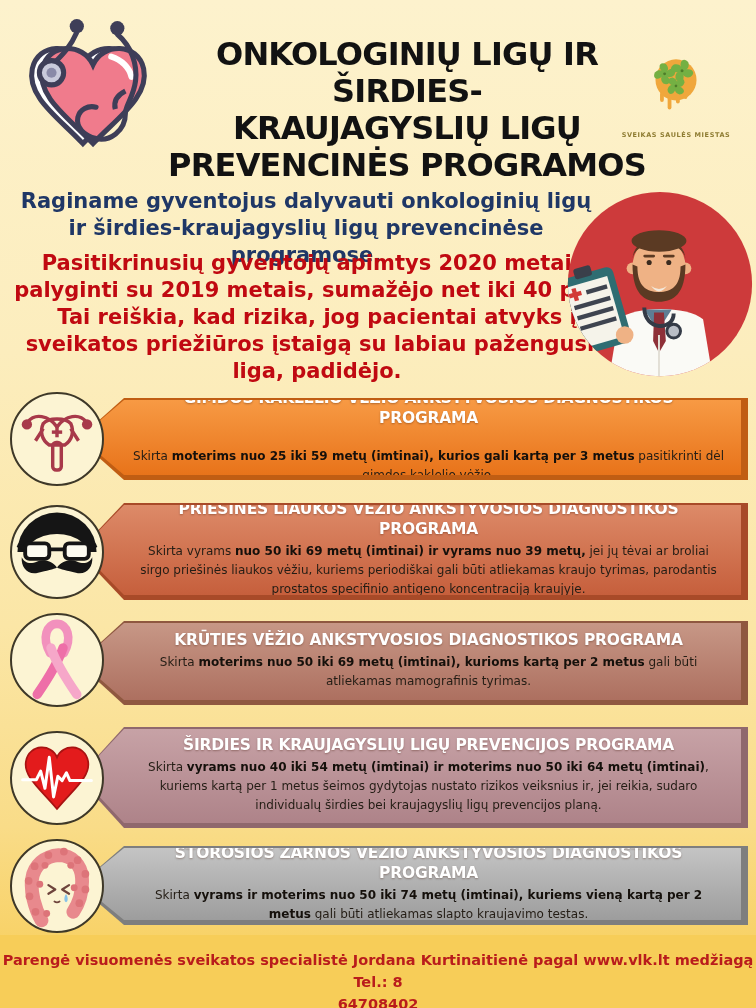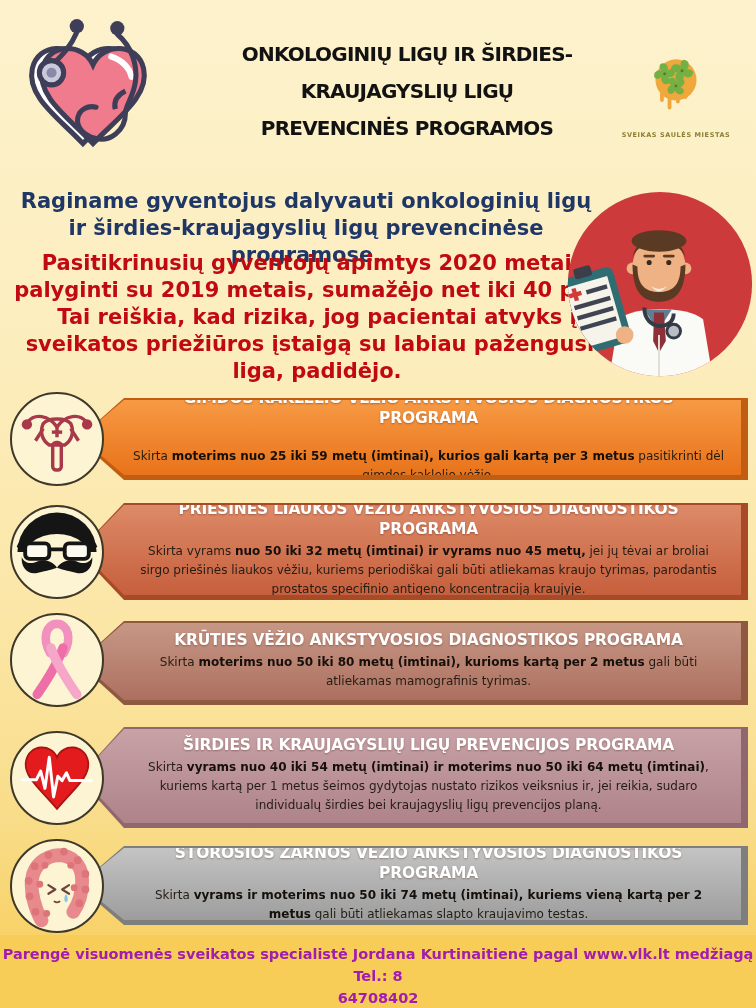--- a/index.html
+++ b/index.html
@@ -5,21 +5,21 @@
   html,body{margin:0;padding:0;}
   .poster{
     position:relative; width:756px; height:1008px; overflow:hidden;
     background:linear-gradient(180deg,#FDF2CD 0%,#FCEDBD 35%,#FBE6A6 62%,#F9DC88 82%,#F8D268 93%);
     font-family:"DejaVu Sans","Liberation Sans",sans-serif;
   }
   .abs{position:absolute;}
   
   .hdr-icon{left:10px; top:12px; width:162px; height:162px;}
   .title{left:166px; top:36px; width:482px; text-align:center;
-    font-weight:700; font-size:20px; line-height:37px; letter-spacing:-0.8px; color:#121212;}
+    font-weight:700; font-size:32px; line-height:37px; letter-spacing:-0.8px; color:#121212;}
   .logo{right:22px; top:52px; width:116px; text-align:center;}
   .logo svg{width:76px;height:74px;}
   .logo-caption{font-size:6.5px; letter-spacing:0.6px; color:#8F7D33; font-weight:700; margin-top:1px;}
   
   .intro-blue{left:12px; top:188px; width:588px; text-align:center;
     font-weight:700; font-size:21px; line-height:27px; color:#1F3766;}
   .intro-red{left:6px; top:250px; width:622px; text-align:center;
     font-weight:700; font-size:21px; line-height:27px; color:#C00911;}
   .doctor{right:0px; top:180px; width:196px; height:212px;}
   
@@ -32,21 +32,21 @@
   .banner-in{position:absolute; inset:2px 7px 5px 2px;
     clip-path:polygon(0 50%, 44px 0, 100% 0, 100% 100%, 44px 100%);
     display:flex; flex-direction:column; align-items:center; justify-content:center;
     padding:2px 16px 4px 52px; box-sizing:border-box;}
   .p-title{font-weight:700; font-size:15.5px; line-height:20px; color:#FFFFFF; text-align:center;
     text-shadow:0 1px 2px rgba(60,20,0,.35); margin-bottom:3px; letter-spacing:-0.2px;}
   .p-body{font-size:12px; line-height:19px; color:#241D15; text-align:center;}
   .p-body b{color:#15100b;}
   
   .footer{left:0; top:935px; width:756px; height:73px; background:#F7CD58;
-    text-align:center; font-weight:700; font-size:14.5px; line-height:22px; color:#a21caf; padding-top:8px; box-sizing:border-box;}
+    text-align:center; font-weight:700; font-size:14.5px; line-height:22px; color:#b91c1c; padding-top:14px; box-sizing:border-box;}
 </style>
 </head>
 <body>
 
 <div class="poster">
 
   <div class="abs hdr-icon">
     <svg viewBox="0 0 160 160" width="162" height="162">
       <path d="M72 52 C62 30 28 30 22 56 C16 84 50 106 72 130 C94 106 128 84 122 56 C116 30 82 30 72 52 Z" fill="#FFFFFF" stroke="#3E3E58" stroke-width="5"></path>
       <path d="M82 52 C72 30 38 30 32 56 C26 84 60 106 82 130 C104 106 138 84 132 56 C126 30 92 30 82 52 Z" fill="#F07B8C" stroke="#3E3E58" stroke-width="5"></path>
@@ -163,37 +163,37 @@
         <ellipse cx="50" cy="62" rx="41" ry="33" fill="#FCF4D3"></ellipse>
         <rect x="13" y="40" width="28" height="18" rx="5" stroke="#151515" stroke-width="4.5" fill="#FDFBF0"></rect>
         <rect x="59" y="40" width="28" height="18" rx="5" stroke="#151515" stroke-width="4.5" fill="#FDFBF0"></rect>
         <path d="M41 47 L59 47 M13 46 L4 42 M87 46 L96 42" stroke="#151515" stroke-width="4.5" fill="none"></path>
         <path d="M50 68 C44 60 34 58 27 61 C18 65 12 62 9 56 C8 68 16 77 28 74 C38 72 46 70 50 68 C54 70 62 72 72 74 C84 77 92 68 91 56 C88 62 82 65 73 61 C66 58 56 60 50 68 Z" fill="#151515"></path>
       </svg>
     </div>
     <div class="abs banner" style="top: 503px; height: 97px; background: rgb(168, 74, 40);">
       <div class="banner-in" style="background: linear-gradient(rgb(221, 138, 104), rgb(198, 95, 60));">
         <div class="p-title">PRIEŠINĖS LIAUKOS VĖŽIO ANKSTYVOSIOS DIAGNOSTIKOS PROGRAMA</div>
-        <div class="p-body"><span>Skirta vyrams </span><b>nuo 50 iki 32 metų (imtinai) ir vyrams nuo 45 metų,</b><span> jei jų tėvai ar broliai sirgo priešinės liaukos vėžiu, kuriems periodiškai gali būti atliekamas kraujo tyrimas, parodantis prostatos specifinio antigeno koncentraciją kraujyje.</span></div>
+        <div class="p-body"><span>Skirta vyrams </span><b>nuo 50 iki 69 metų (imtinai) ir vyrams nuo 39 metų,</b><span> jei jų tėvai ar broliai sirgo priešinės liaukos vėžiu, kuriems periodiškai gali būti atliekamas kraujo tyrimas, parodantis prostatos specifinio antigeno koncentraciją kraujyje.</span></div>
       </div>
     </div>
   </div>
 
   <div>
     <div class="abs prog-icon" style="top: 613px;">
       <svg viewBox="0 0 100 100">
         <path d="M42 42 C32 24 38 8 50 8 C62 8 68 24 58 42" stroke="#F291BD" stroke-width="10" fill="none" stroke-linecap="round"></path>
         <path d="M57 36 C50 56 38 74 27 90" stroke="#EE6FA8" stroke-width="11" fill="none" stroke-linecap="round"></path>
         <path d="M43 36 C50 56 62 74 73 90" stroke="#F6A7C9" stroke-width="11" fill="none" stroke-linecap="round"></path>
       </svg>
     </div>
     <div class="abs banner" style="top: 621px; height: 84px; background: rgb(143, 88, 64);">
       <div class="banner-in" style="background: linear-gradient(rgb(199, 151, 134), rgb(173, 112, 96));">
         <div class="p-title">KRŪTIES VĖŽIO ANKSTYVOSIOS DIAGNOSTIKOS PROGRAMA</div>
-        <div class="p-body"><span>Skirta </span><b>moterims nuo 50 iki 80 metų (imtinai), kurioms kartą per 2 metus</b><span> gali būti atliekamas mamografinis tyrimas.</span></div>
+        <div class="p-body"><span>Skirta </span><b>moterims nuo 50 iki 69 metų (imtinai), kurioms kartą per 2 metus</b><span> gali būti atliekamas mamografinis tyrimas.</span></div>
       </div>
     </div>
   </div>
 
   <div>
     <div class="abs prog-icon" style="top: 730.5px;">
       <svg viewBox="0 0 100 100">
         <path d="M50 26 C44 10 18 10 14 30 C10 48 32 64 50 86 C68 64 90 48 86 30 C82 10 56 10 50 26 Z" fill="#E31B1C" stroke="#A81312" stroke-width="2"></path>
         <polyline points="10,52 26,52 31,42 36,62 41,26 46,72 51,48 56,53 61,44 65,53 90,53" stroke="#FFFFFF" stroke-width="3.5" fill="none" stroke-linejoin="round" stroke-linecap="round"></polyline>
       </svg>

